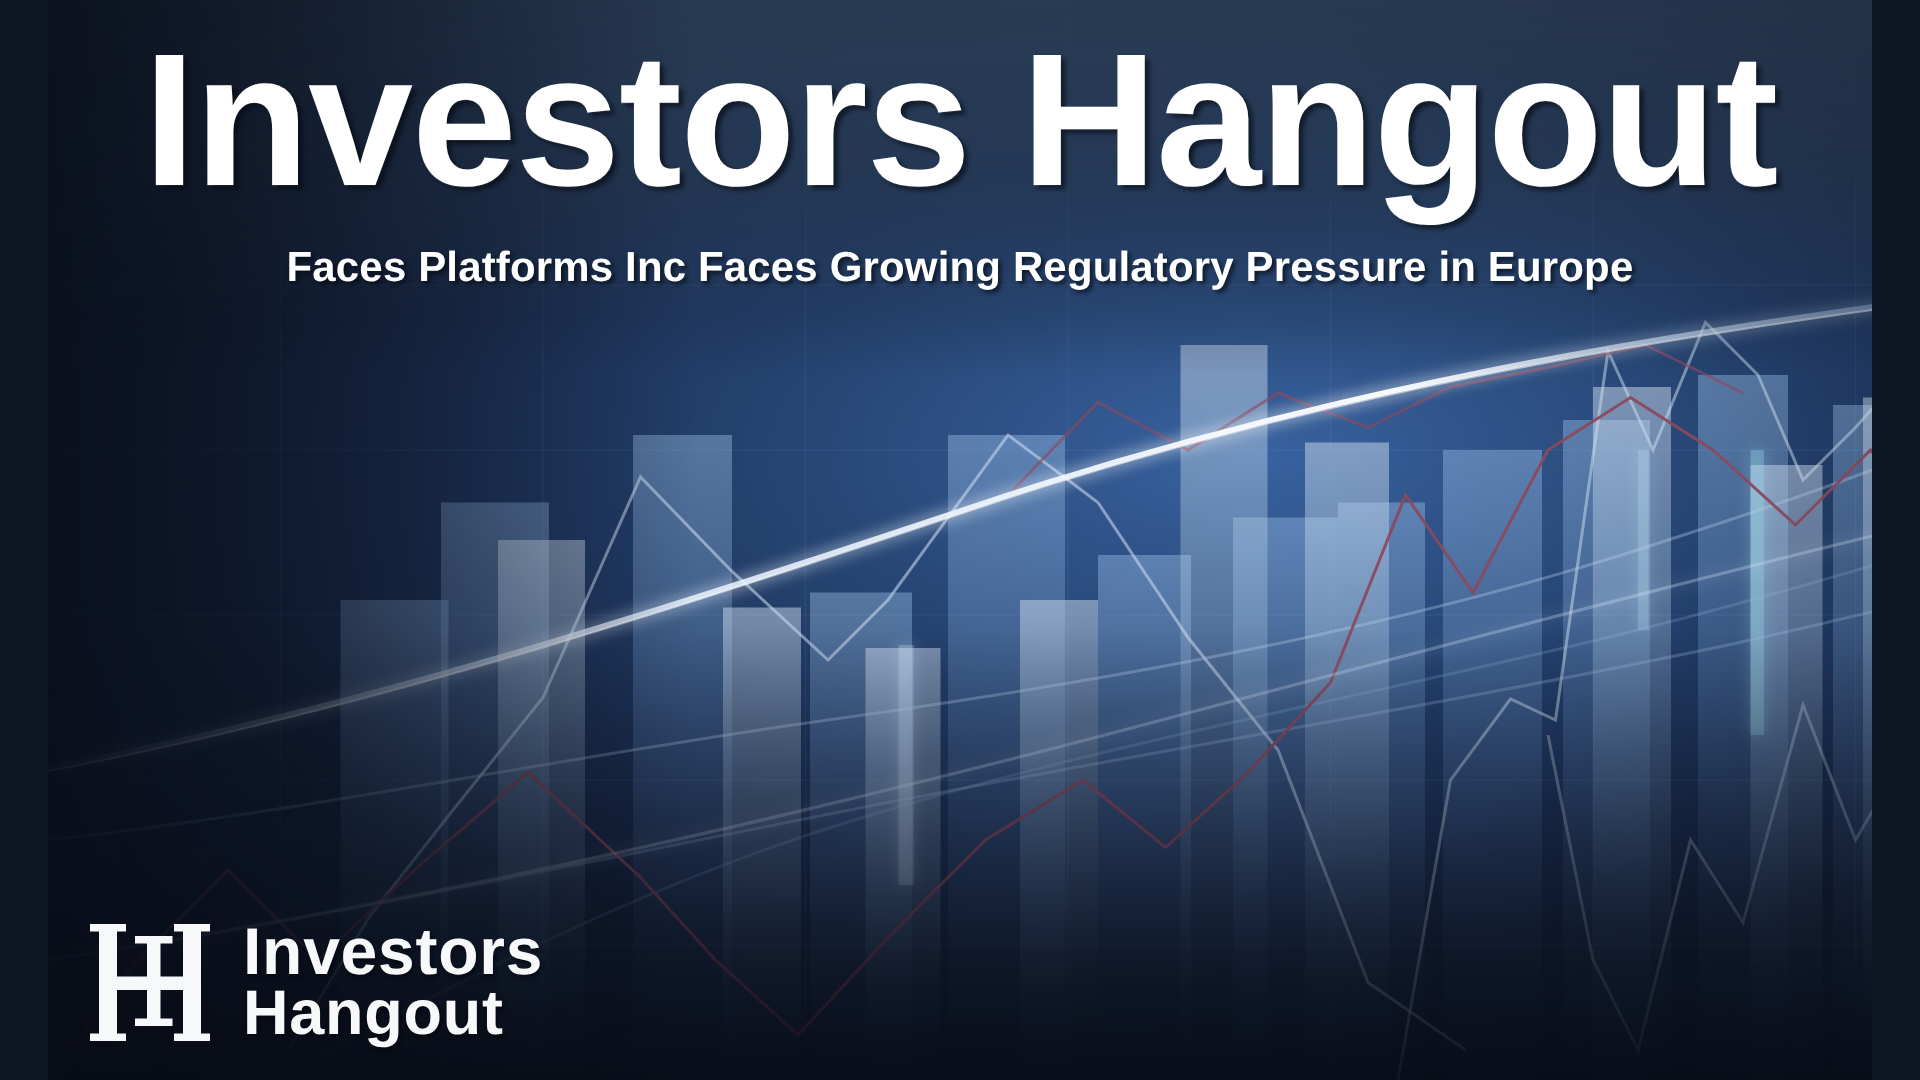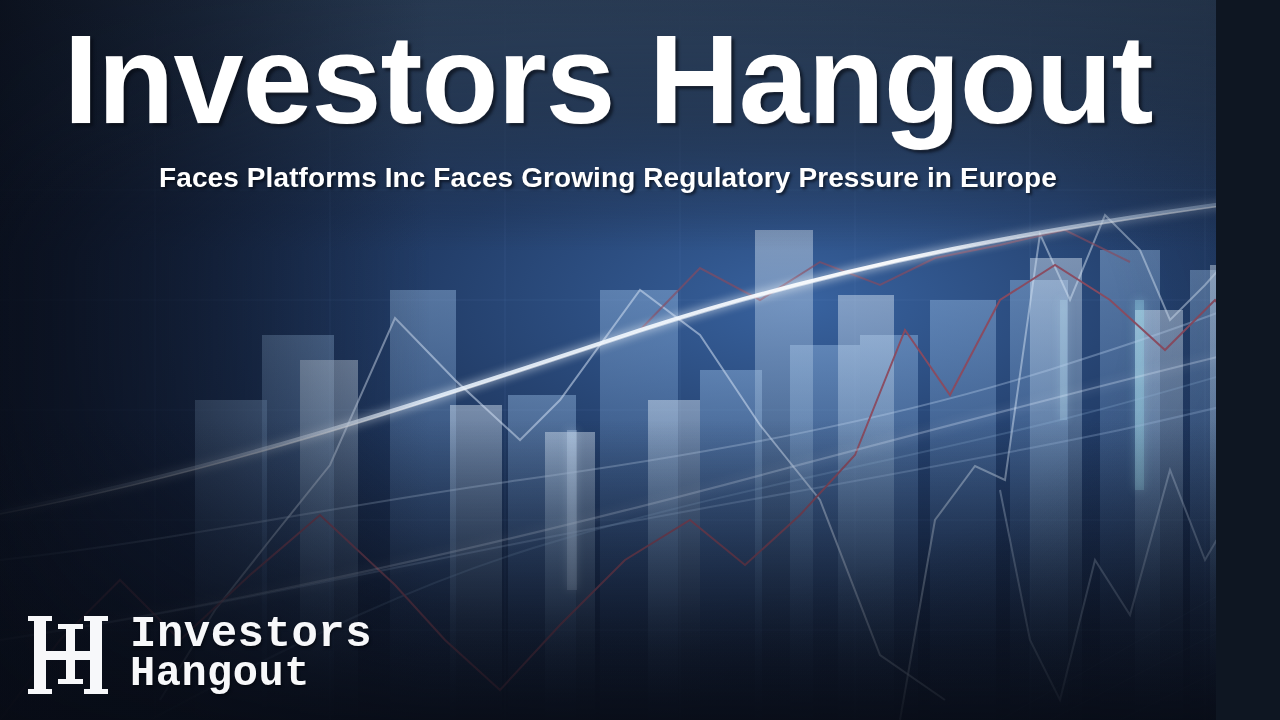--- a/index.html
+++ b/index.html
@@ -4,20 +4,21 @@
 <title>Investors Hangout</title>
 <style>
   * { margin:0; padding:0; box-sizing:border-box; }
   html,body { width:1280px; height:720px; overflow:hidden; background:#0e1622; }
 
   .stage{
     position:relative;
     width:1216px; height:720px;
     overflow:hidden;
     font-family:"Liberation Sans", sans-serif;
+    margin-left:32px;
   }
 
   
   .bg-base{
     position:absolute; inset:0;
     background:#16223a;
   }
   .bg-grad-main{
     position:absolute; inset:0;
     background:
@@ -75,21 +76,21 @@
     left:28px; bottom:18px;
     display:flex; align-items:center;
     z-index:9;
   }
   .logo-mark{
     width:92px; height:96px;
     margin-right:10px;
     flex:0 0 auto;
   }
   .logo-text{
-    font-family:Liberation Mono, monospace;
+    font-family:Liberation Sans, sans-serif;
     font-weight:bold;
     color:#f7f8fa;
     line-height:0.98;
     text-shadow:1px 2px 3px rgba(4,7,14,0.75);
   }
   .logo-line1{ font-size:44px; letter-spacing:0.5px; }
   .logo-line2{ font-size:42px; letter-spacing:0.5px; margin-top:-2px;}
 </style>
 </head>
 <body>

